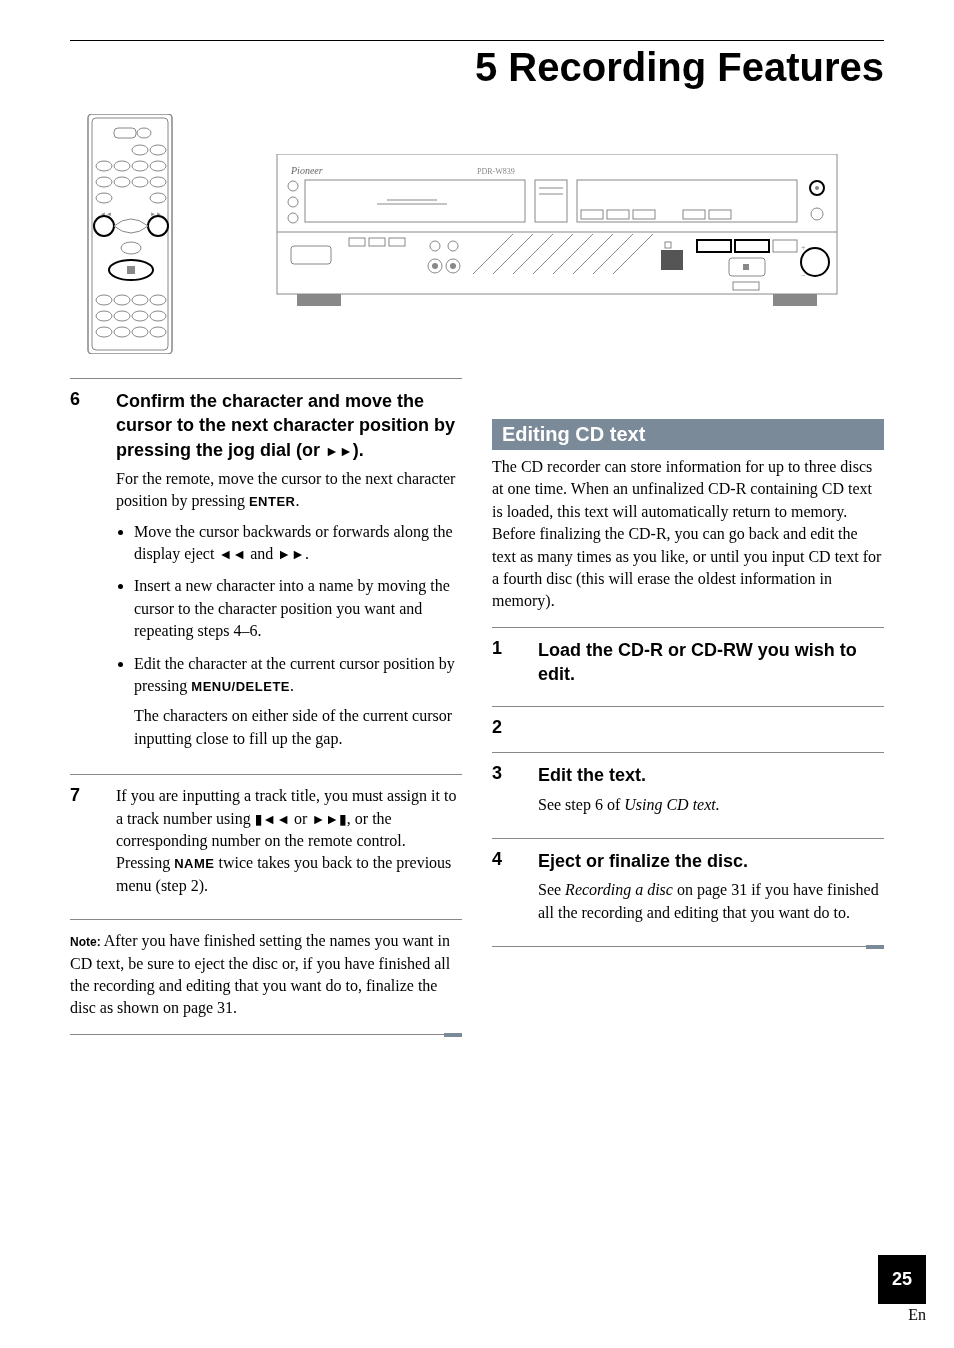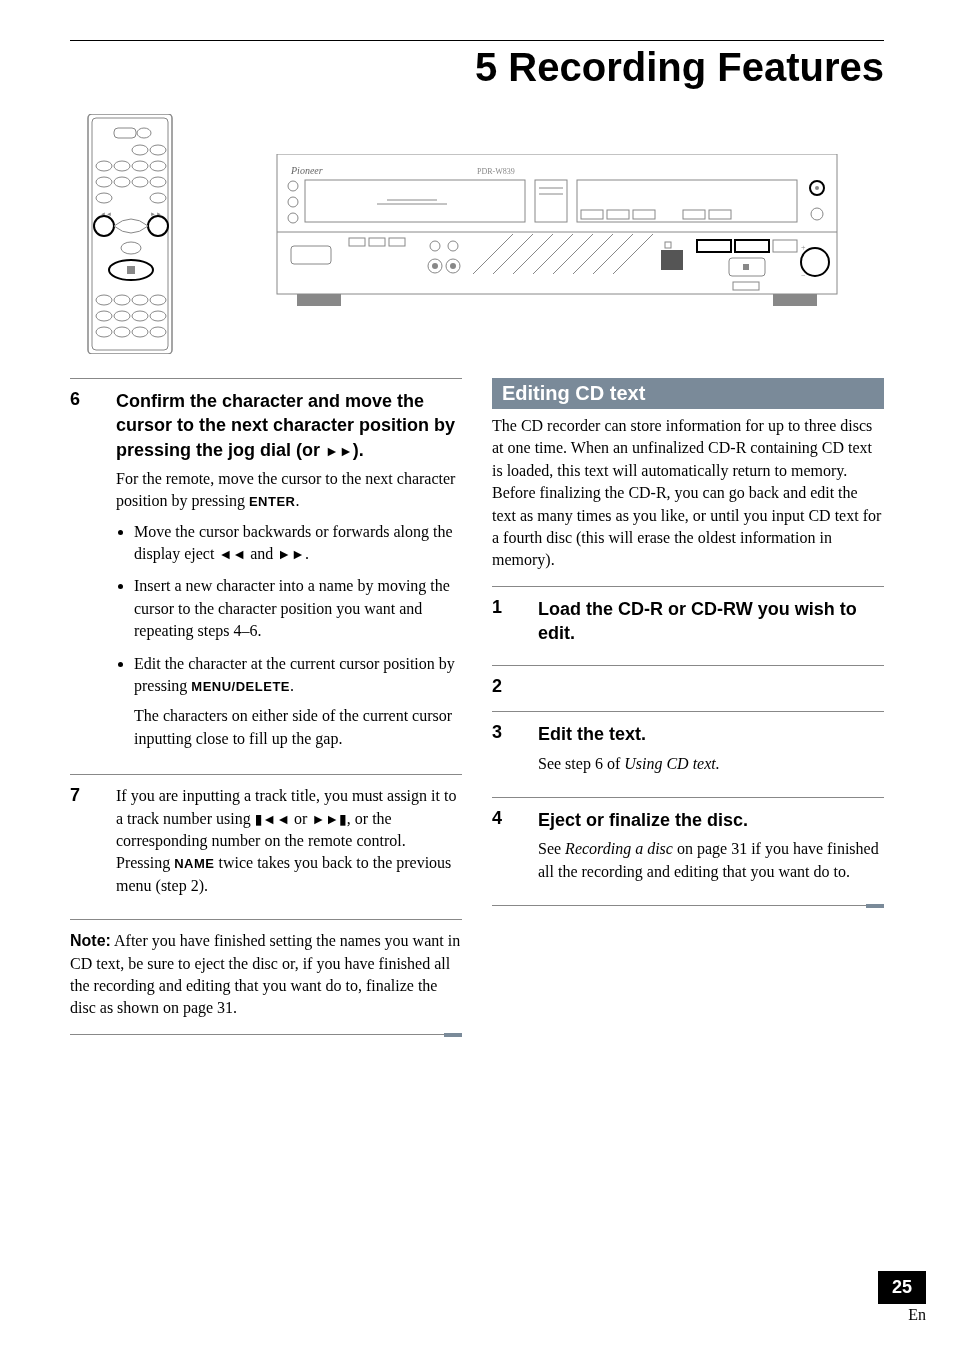--- a/index.html
+++ b/index.html
@@ -15,28 +15,28 @@
   .col { flex: 1; }
   .step { display: flex; margin-bottom: 14px; border-top: 1px solid #888; padding-top: 10px; }
   .step-num { width: 46px; font-family: Arial, Helvetica, sans-serif; font-weight: bold; font-size: 18px; flex-shrink: 0; }
   .step-body { flex: 1; }
   .step-head { font-family: Arial, Helvetica, sans-serif; font-weight: bold; font-size: 18px; line-height: 1.35; margin-bottom: 6px; }
   .step-text { font-family: "Times New Roman", serif; font-size: 16px; line-height: 1.4; margin-bottom: 8px; }
   ul.step-list { list-style: disc; padding-left: 18px; margin: 0 0 8px 0; }
   ul.step-list li { font-family: "Times New Roman", serif; font-size: 16px; line-height: 1.4; margin-bottom: 10px; }
   .smallcaps { font-family: Arial, Helvetica, sans-serif; font-weight: bold; font-size: 13px; font-variant: small-caps; letter-spacing: 0.5px; text-align: center; }
   .note-block { border-top: 1px solid #888; padding-top: 10px; margin-top: 6px; }
-  .note-label { font-family: Arial, Helvetica, sans-serif; font-weight: bold; font-size: 16px; }
+  .note-label { font-family: Arial, Helvetica, sans-serif; font-weight: bold; font-size: 12px; }
   .end-mark { border-top: 1px solid #888; margin-top: 14px; position: relative; height: 4px; }
   .end-mark::after { content:""; position:absolute; right:0; top:-2px; width:18px; height:4px; background:#7a8a99; }
-  .section-bar { background: #7a8a99; color: #fff; font-family: Arial, Helvetica, sans-serif; font-weight: bold; font-size: 20px; padding: 4px 10px; margin-bottom: 6px; }
+  .section-bar { background: #7a8a99; color: #fff; font-family: Arial, Helvetica, sans-serif; font-weight: bold; font-size: 20px; padding: 4px 10px; margin-bottom: 6px; margin-top: 41px; }
   .intro-text { font-family: "Times New Roman", serif; font-size: 16px; line-height: 1.4; margin-bottom: 14px; }
   .italic { font-style: italic; }
   .page-footer { position: absolute; bottom: 24px; right: 28px; text-align: right; }
-  .page-badge { background: #000; color: #fff; font-family: Arial, Helvetica, sans-serif; font-weight: bold; font-size: 18px; padding: 6px 14px; display: inline-block; }
+  .page-badge { background: #000; color: #fff; font-family: Arial, Helvetica, sans-serif; font-weight: bold; font-size: 18px; padding: 14px 14px; display: inline-block; }
   .page-lang { font-family: "Times New Roman", serif; font-size: 16px; margin-top: 2px; }
   .glyph { font-family: Arial, sans-serif; font-size: 14px; }
 </style>
 </head>
 <body>
 
 <div class="page">
   <div class="header-rule"></div>
   <div class="chapter-title">5 Recording Features</div>
 

